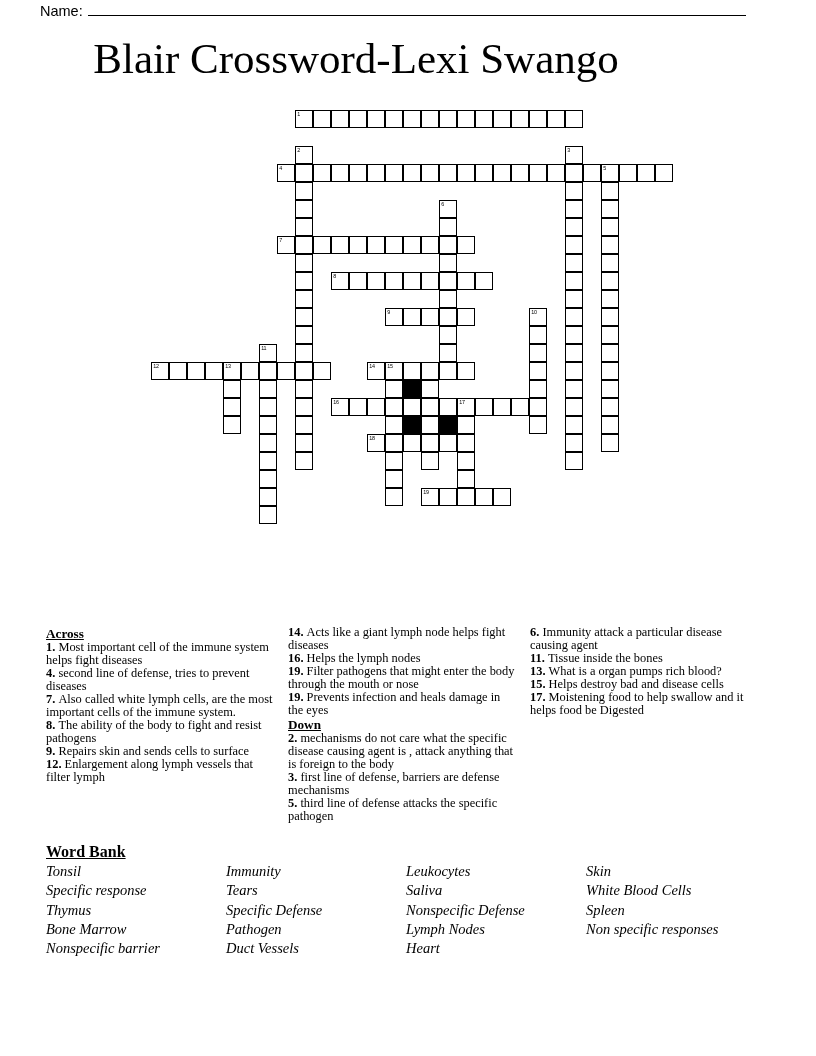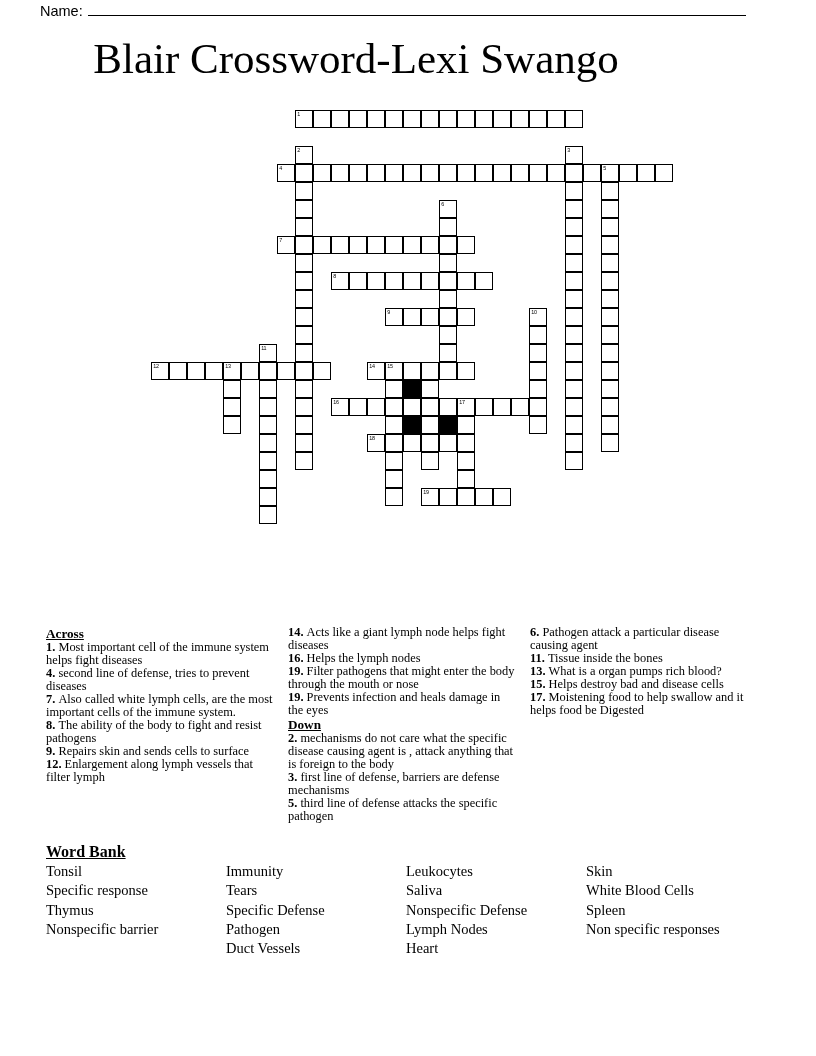--- a/index.html
+++ b/index.html
@@ -106,21 +106,21 @@
   .wordbank{
     position:absolute;left:46px;top:862px;
     width:726px;
     display:flex;
   }
   .wb-col{
     width:180px;
     font-size:14.5px;
     line-height:19.3px;
   }
-  .wb-item{display:block;white-space:nowrap;}
+  .wb-item{display:block;white-space:nowrap;font-style:italic;}
 </style>
 </head>
 <body>
 
 <div class="page">
 
   <div class="name-row">
     <span class="name-label">Name:</span>
     <span class="name-rule"></span>
   </div>
@@ -369,34 +369,35 @@
         <span class="clue"><b>14. </b><span>Acts like a giant lymph node helps fight diseases</span></span>
         <span class="clue"><b>16. </b><span>Helps the lymph nodes</span></span>
         <span class="clue"><b>19. </b><span>Filter pathogens that might enter the body through the mouth or nose</span></span>
         <span class="clue"><b>19. </b><span>Prevents infection and heals damage in the eyes</span></span>
         <span class="clue-head">Down</span>
         <span class="clue"><b>2. </b><span>mechanisms do not care what the specific disease causing agent is , attack anything that is foreign to the body</span></span>
         <span class="clue"><b>3. </b><span>first line of defense, barriers are defense mechanisms</span></span>
         <span class="clue"><b>5. </b><span>third line of defense attacks the specific pathogen</span></span>
       </div>
     <div class="clue-col" id="clue-col-3">
-        <span class="clue"><b>6. </b><span>Pathogen attack a particular disease causing agent</span></span>
+        <span class="clue"><b>6. </b><span>Immunity attack a particular disease causing agent</span></span>
         <span class="clue"><b>11. </b><span>Tissue inside the bones</span></span>
         <span class="clue"><b>13. </b><span>What is a organ pumps rich blood?</span></span>
         <span class="clue"><b>15. </b><span>Helps destroy bad and disease cells</span></span>
         <span class="clue"><b>17. </b><span>Moistening food to help swallow and it helps food be Digested</span></span>
       </div>
   </div>
 
   <div class="wb-title">Word Bank</div>
   <div class="wordbank" id="wordbank">
       <div class="wb-col">
         <span class="wb-item">Tonsil</span>
         <span class="wb-item">Specific response</span>
         <span class="wb-item">Thymus</span>
+        <span class="wb-item">Bone Marrow</span>
         <span class="wb-item">Nonspecific barrier</span>
       </div>
       <div class="wb-col">
         <span class="wb-item">Immunity</span>
         <span class="wb-item">Tears</span>
         <span class="wb-item">Specific Defense</span>
         <span class="wb-item">Pathogen</span>
         <span class="wb-item">Duct Vessels</span>
       </div>
       <div class="wb-col">

